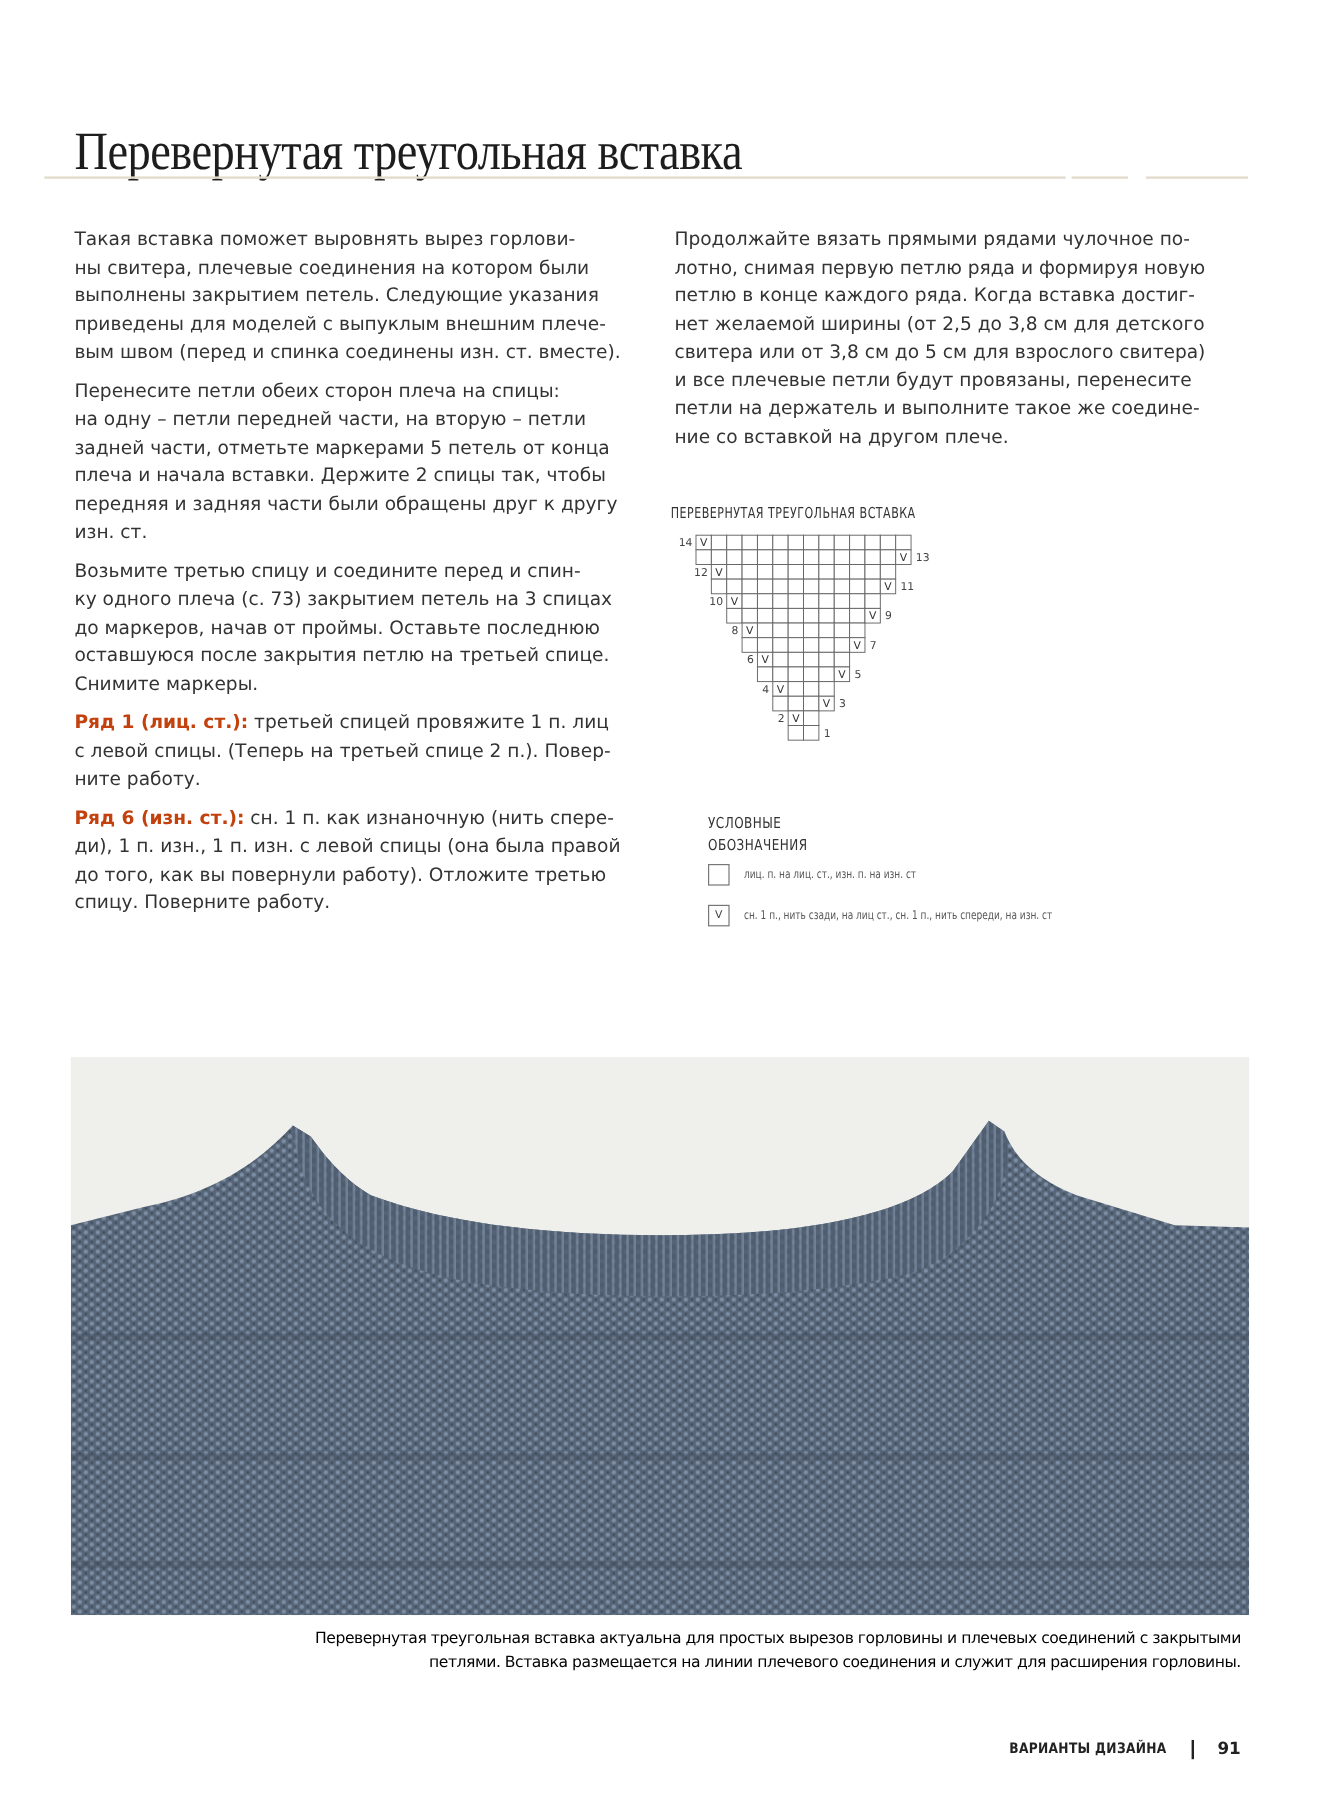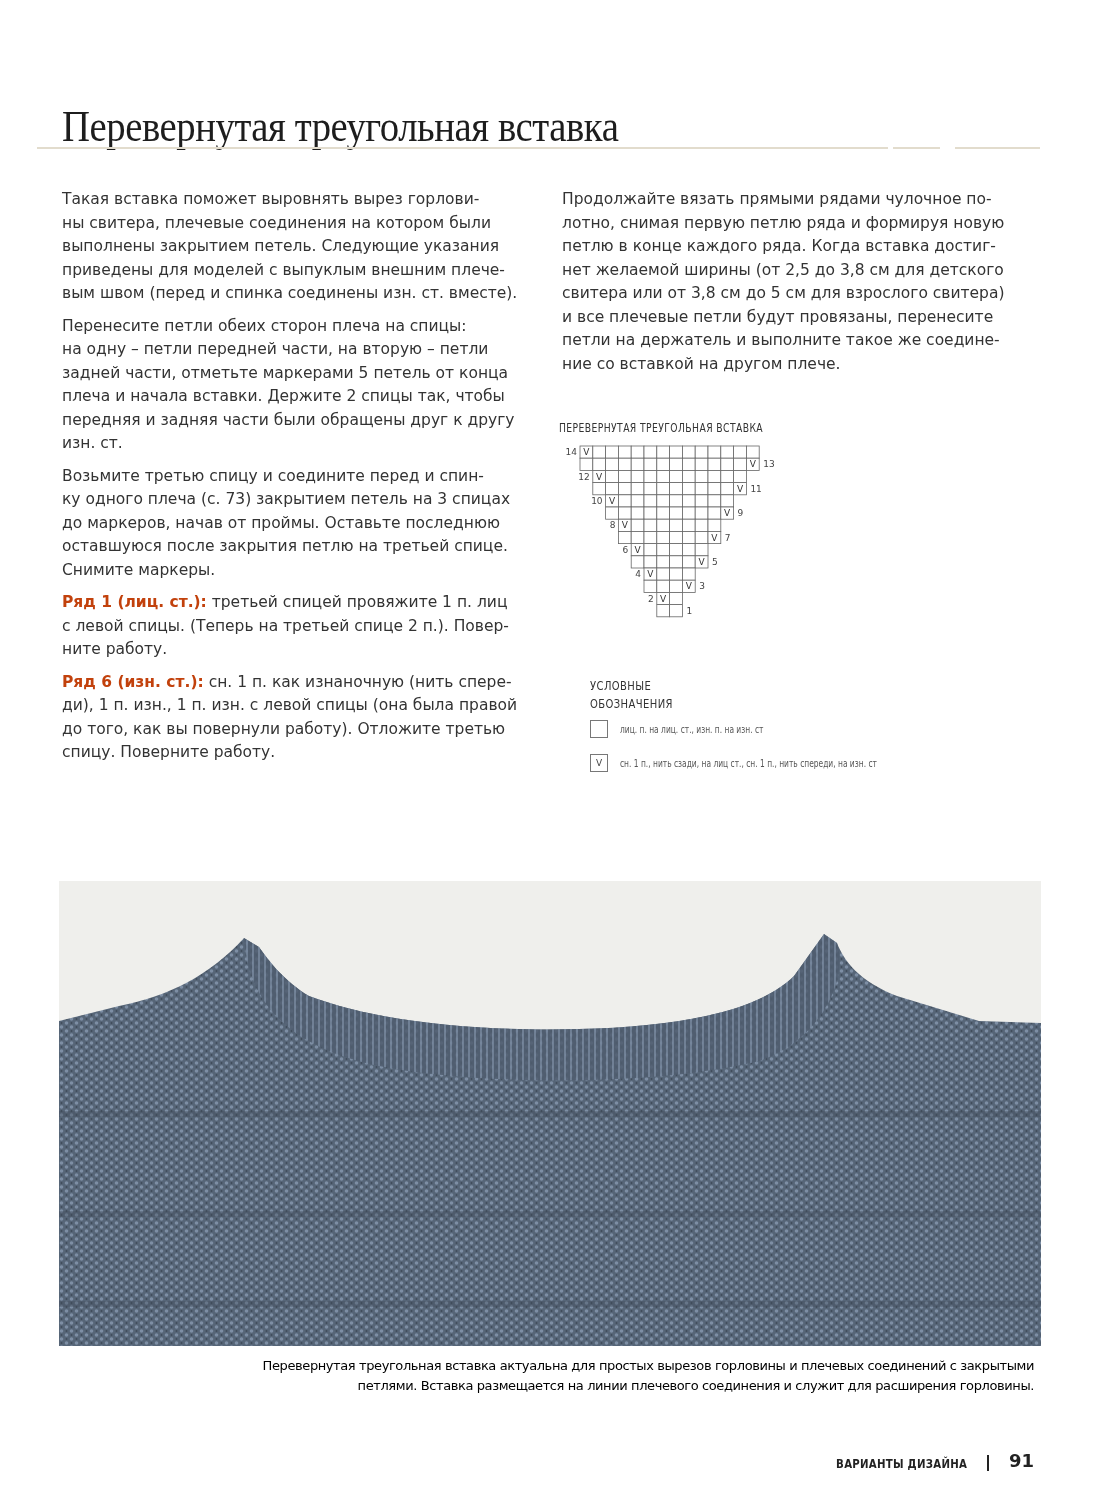--- a/index.html
+++ b/index.html
@@ -36,26 +36,26 @@
   .photo {
     position: absolute; left: 59px; top: 881px; width: 982px; height: 465px; overflow: hidden;
     background: #efefec;
   }
   .caption {
     position: absolute; left: 100px; top: 1356px; width: 934px; text-align: right;
     font-family: "DejaVu Sans", sans-serif; font-size: 13px; line-height: 19.5px; color: #000000;
     white-space: pre-line; letter-spacing: -0.4px;
   }
   .footer {
-    position: absolute; right: 73px; top: 1450px; display: flex; align-items: flex-end; gap: 20px;
+    position: absolute; right: 73px; top: 1450px; display: flex; align-items: flex-start; gap: 20px;
     font-family: "DejaVu Sans", sans-serif; color: #222;
   }
   .footer .sect { font-size: 12px; font-weight: bold; letter-spacing: 0.3px; transform: scaleX(0.85); transform-origin: right center; }
   .footer .bar { width: 2px; height: 16px; background: #222; }
-  .footer .pg { font-size: 18px; font-weight: bold; }
+  .footer .pg { font-size: 14px; font-weight: bold; }
 </style>
 </head>
 <body>
 
 <h1 class="title">Перевернутая треугольная вставка</h1>
 <div class="rule" style="left:37px; width:851px;"></div>
 <div class="rule" style="left:893px; width:47px;"></div>
 <div class="rule" style="left:955px; width:85px;"></div>
 
 <div class="col col-left">

